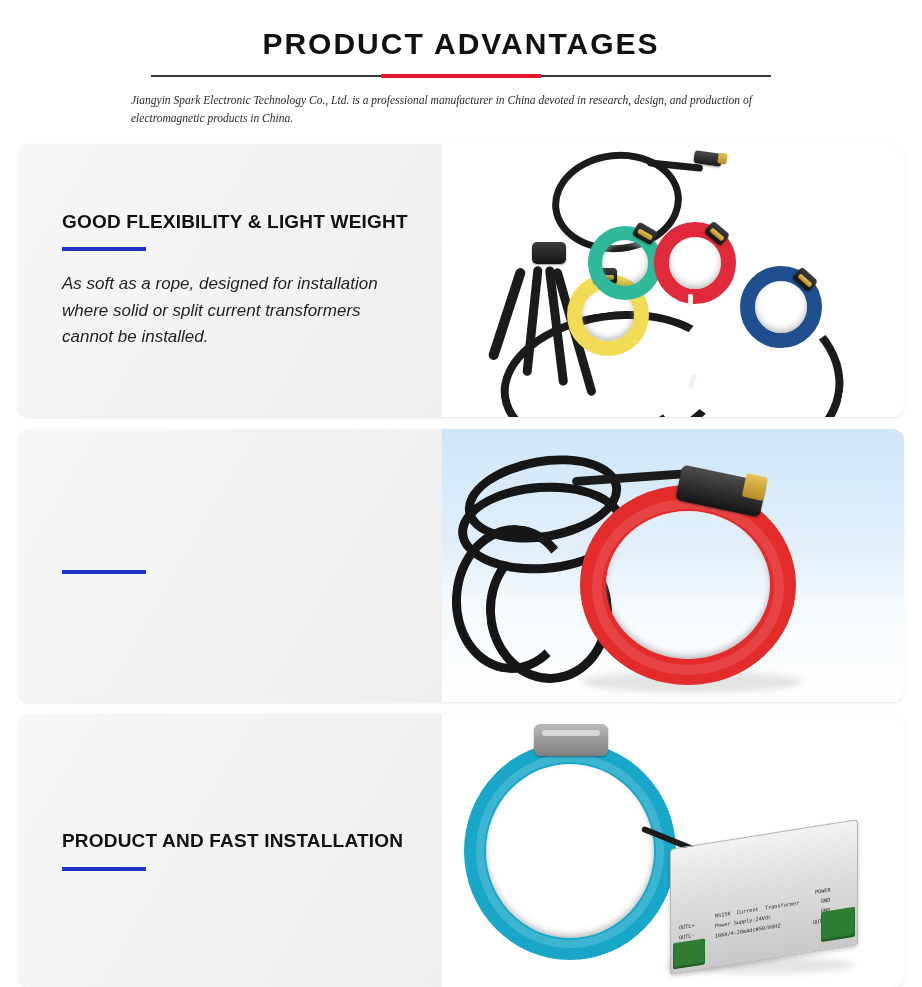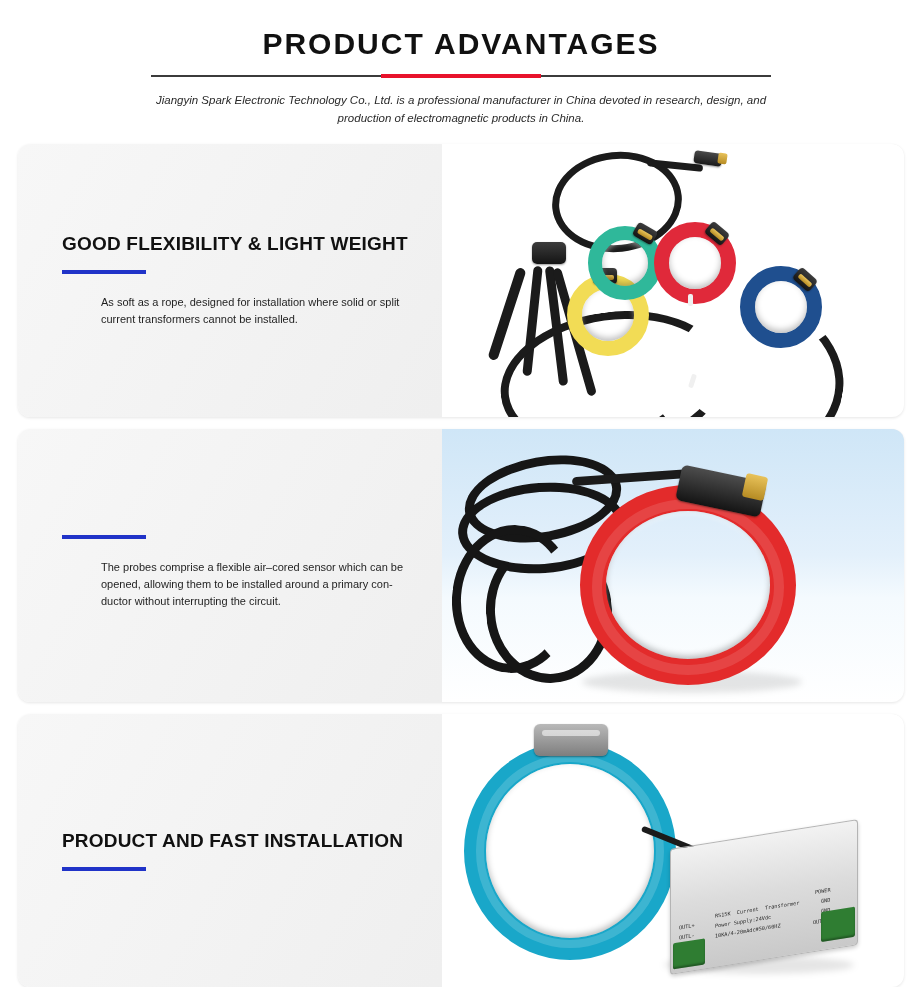--- a/index.html
+++ b/index.html
@@ -51,21 +51,22 @@
     height: 4px;
     background: #e8122b;
   }
   .header-sub {
     width: 660px;
     margin: 14px auto 0 auto;
     font-size: 11.5px;
     font-style: italic;
     color: #2a2a2a;
     line-height: 1.55;
-    text-align: center;
+    text-align: left;
+    font-family: Liberation Serif, serif;
   }
 
   
   .cards {
     margin-top: 16px;
     padding: 0 18px;
     display: flex;
     flex-direction: column;
     gap: 12px;
   }
@@ -95,25 +96,25 @@
     line-height: 1.25;
   }
   .card-underline {
     margin-top: 14px;
     width: 84px;
     height: 4px;
     background: #2033c8;
   }
   .card-body {
     margin-top: 20px;
-    font-size: 11px;
+    font-size: 17px;
+    font-style: italic;
     line-height: 1.55;
     color: #1f1f1f;
     max-width: 350px;
-    margin-left: 39px;
   }
   .card-media {
     flex: 1 1 auto;
     position: relative;
     overflow: hidden;
   }
 
   
   .media-white { background: #ffffff; }
 
@@ -247,21 +248,20 @@
 
         <div style="position:absolute; left:248px; top:230px; width:5px; height:14px; background:#f0f0f0; border-radius:2px; transform:rotate(18deg);"></div>
         <div style="position:absolute; left:246px; top:150px; width:5px; height:12px; background:#f0f0f0; border-radius:2px;"></div>
       </div>
     </div>
   </div>
 
   <div class="card">
     <div class="card-text">
       <div class="card-underline"></div>
-      <div class="card-body">The probes comprise a flexible air–cored sensor which can be opened, allowing them to be installed around a primary con-ductor without interrupting the circuit.</div>
     </div>
     <div class="card-media media-blue">
       <div class="m2">
 
         <div class="shadow-ellipse" style="left:140px; top:242px; width:220px; height:22px;"></div>
 
         <div class="cable" style="left:22px; top:28px; width:140px; height:66px; border-width:9px; border-color:#161616; transform:rotate(-10deg);"></div>
         <div class="cable" style="left:16px; top:54px; width:150px; height:72px; border-width:9px; border-color:#161616; transform:rotate(-4deg);"></div>
         <div class="cable" style="left:10px; top:96px; width:104px; height:130px; border-width:9px; border-color:#161616; border-right-color:transparent; transform:rotate(4deg);"></div>
         <div class="cable" style="left:44px; top:110px; width:108px; height:126px; border-width:9px; border-color:#161616; border-top-color:transparent; transform:rotate(-4deg);"></div>

